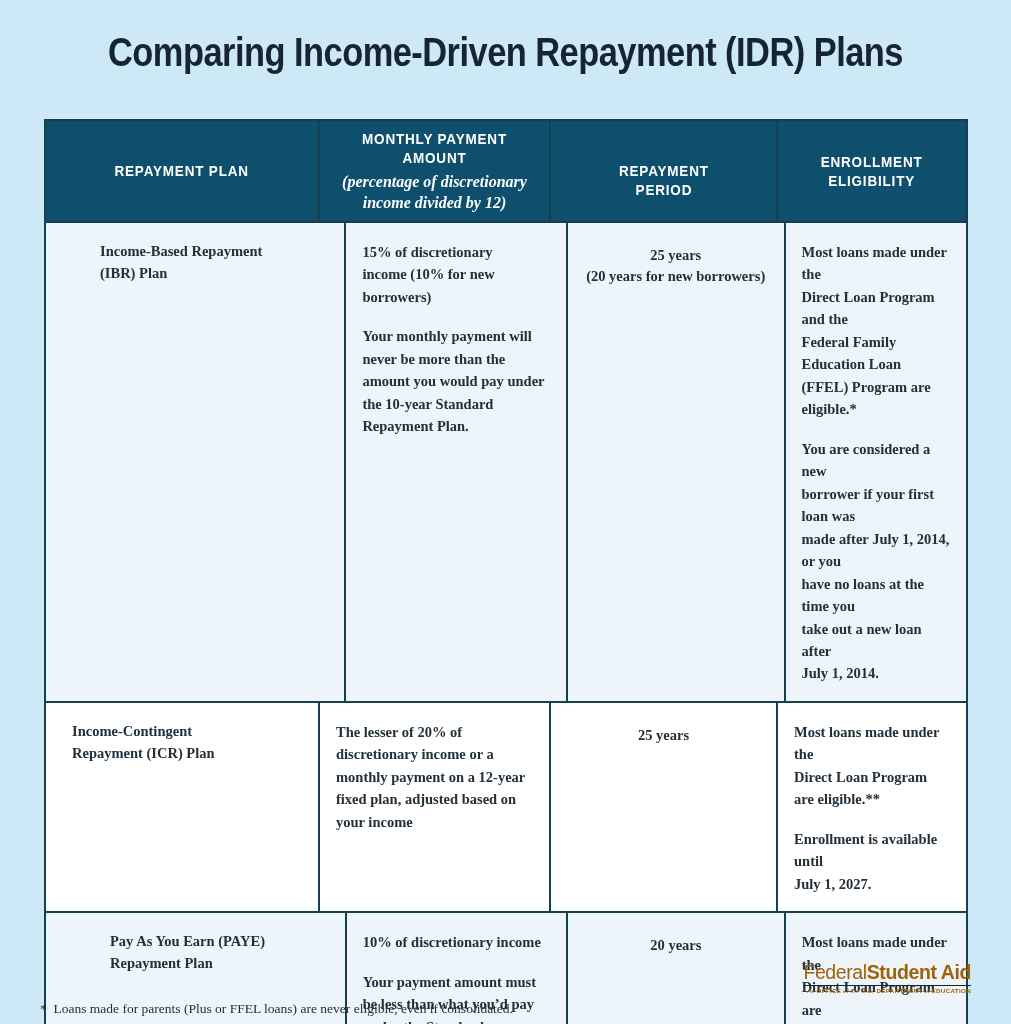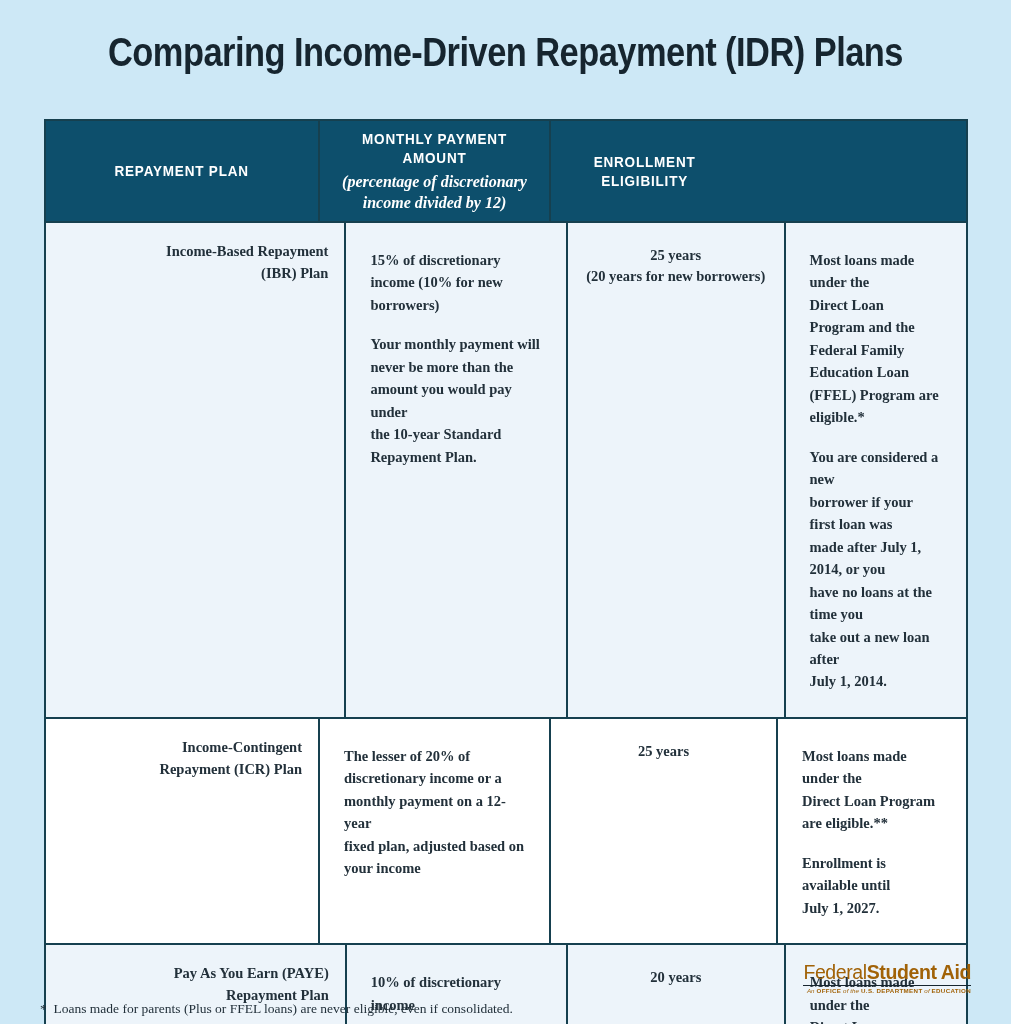--- a/index.html
+++ b/index.html
@@ -97,35 +97,35 @@
     padding: 18px 16px 16px 16px;
     color: #22303a;
     font-family: "Liberation Serif", serif;
     font-weight: bold;
     font-size: 14.5px;
     line-height: 1.55;
   }
   .td + .td { border-left: 2px solid #16404f; }
 
   
-  .c1 { width: 272px; text-align: right; }
+  .c1 { width: 272px; }
   .c2 { width: 231px; }
   .c3 { width: 227px; text-align: center; }
   .c4 { width: 190px; }
 
   .c1 .plan-name {
     font-size: 14.5px;
     line-height: 1.5;
     white-space: pre-line;
   }
   .c1.indent { padding-left: 26px; }
   .c3 { padding-top: 22px; }
   .c3 .period { white-space: pre-line; line-height: 1.45; }
 
-  .para { margin: 8px; white-space: pre-line; }
+  .para { margin: 0; white-space: pre-line; }
   .para + .para { margin-top: 17px; }
 
   
   .footnotes {
     position: absolute;
     left: 40px;
     top: 998px;
     font-family: "Liberation Serif", serif;
     font-size: 13.5px;
     line-height: 1.65;
@@ -176,20 +176,24 @@
   <div class="table">
 
     <div class="thead">
       <div class="th c1">
         <div class="th-main">REPAYMENT PLAN</div>
       </div>
       <div class="th c2">
         <div class="th-main">MONTHLY PAYMENT AMOUNT</div>
         <div class="th-sub">(percentage of discretionary
 income divided by 12)</div>
+      </div>
+      <div class="th c3">
+        <div class="th-main">REPAYMENT
+PERIOD</div>
       </div>
       <div class="th c4">
         <div class="th-main">ENROLLMENT
 ELIGIBILITY</div>
       </div>
     </div>
 
     <div class="trow tint">
       <div class="td c1">
         <div class="plan-name">Income-Based Repayment

